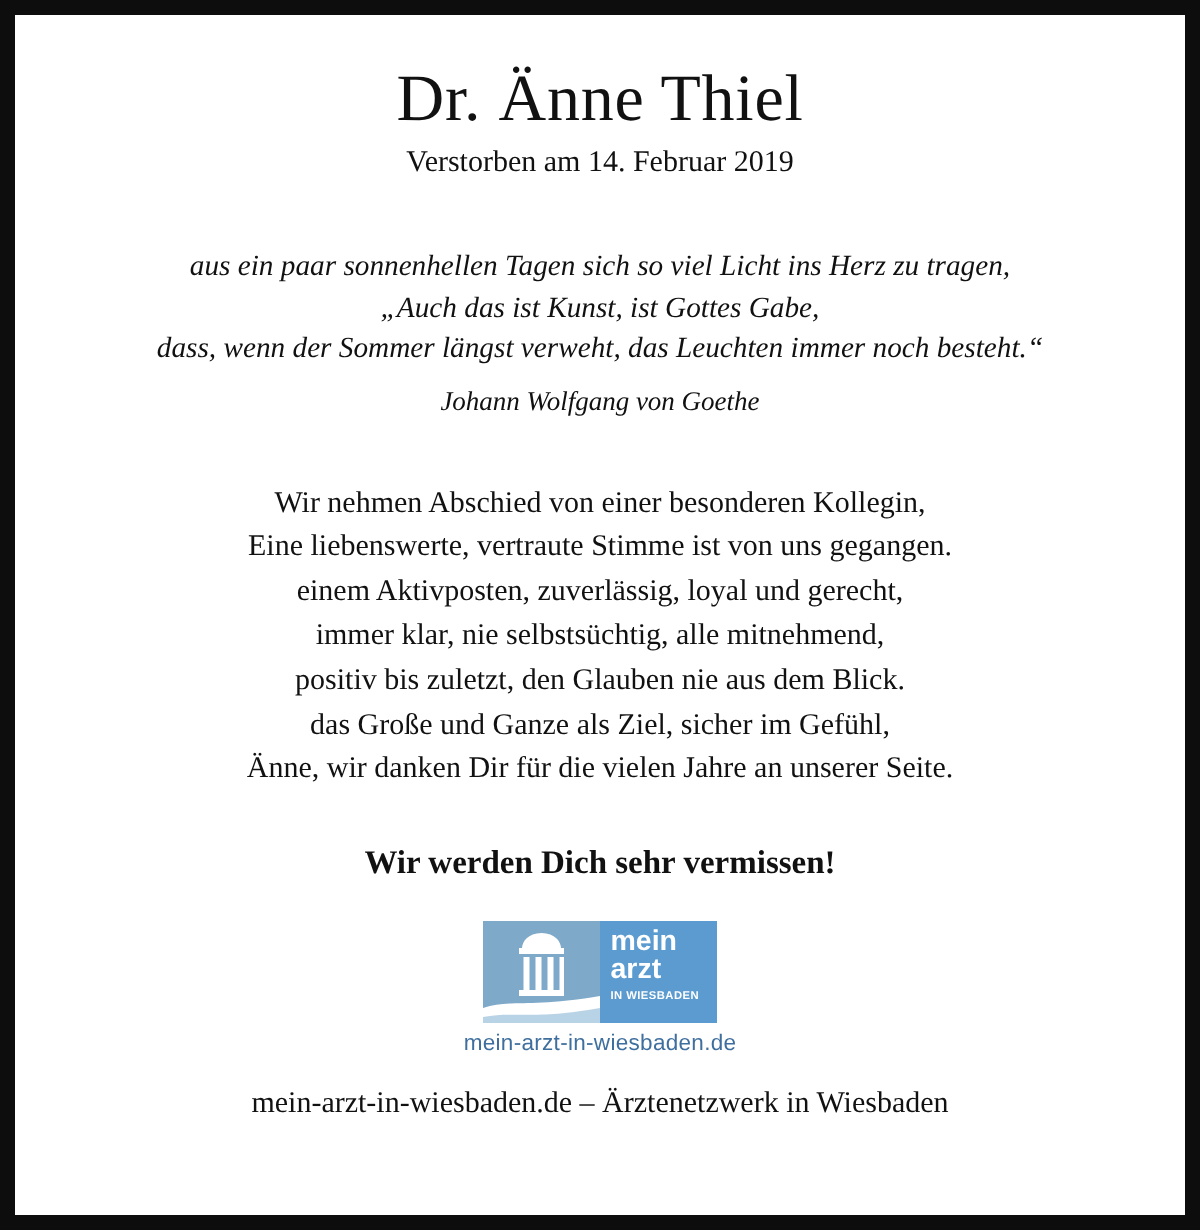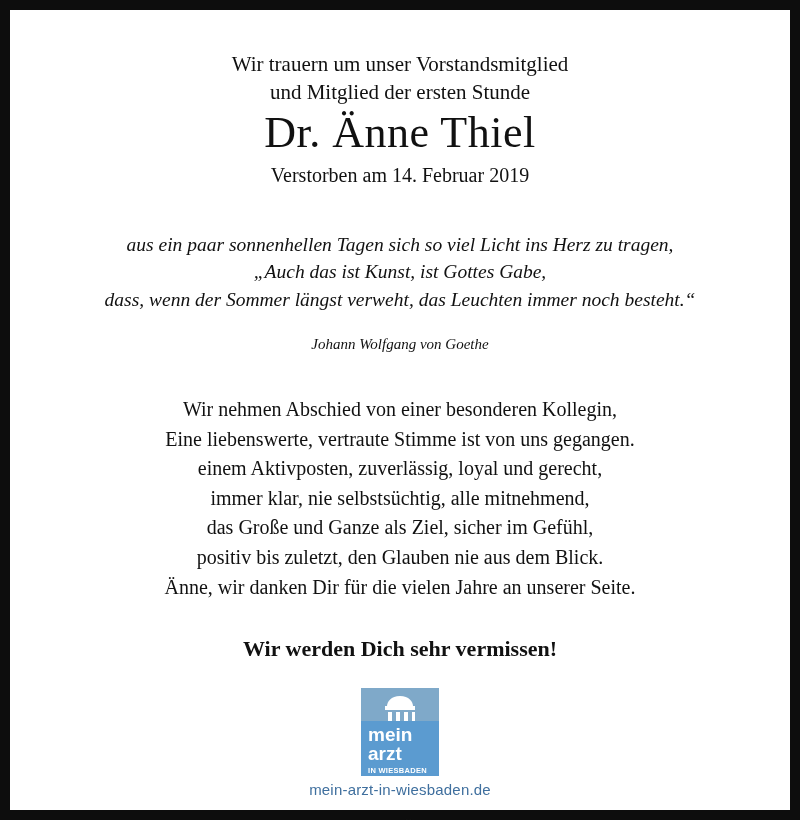--- a/index.html
+++ b/index.html
@@ -42,44 +42,43 @@
     margin-bottom: 4px;
   }
   .quote {
     font-style: italic;
     font-size: 19.5px;
     line-height: 1.42;
     margin-top: 40px;
   }
   .quote-author {
     font-style: italic;
-    font-size: 15px;
-    margin-top: 20px;
+    font-size: 18px;
+    margin-top: 8px;
   }
   .body-text {
     font-size: 20px;
     line-height: 1.48;
     margin-top: 40px;
   }
   .closing {
     font-size: 22px;
     font-weight: bold;
     margin-top: 34px;
   }
   .logo-wrap {
     margin-top: 26px;
     display: flex;
     flex-direction: column;
     align-items: center;
   }
   .logo {
     display: flex;
     align-items: stretch;
-    height: 88px;
-    flex-direction: column;
+    height: 68px;
   }
   .logo-left {
     width: 78px;
     background: #7fa9c9;
     position: relative;
     overflow: hidden;
   }
   .logo-left svg { display: block; }
   .logo-right {
     width: 78px;
@@ -104,43 +103,39 @@
   .footer {
     font-size: 20px;
     margin-top: 20px;
   }
 </style>
 </head>
 <body>
 
 <div class="obituary">
 
-  <div class="intro">
-    <div>Wir trauern um unser Vorstandsmitglied</div>
-    <div>und Mitglied der ersten Stunde</div>
-  </div>
 
   <div class="name">Dr. Änne Thiel</div>
 
   <div class="death-date">Verstorben am 14. Februar 2019</div>
 
   <div class="quote">
     <div>aus ein paar sonnenhellen Tagen sich so viel Licht ins Herz zu tragen,</div>
     <div>„Auch das ist Kunst, ist Gottes Gabe,</div>
     <div>dass, wenn der Sommer längst verweht, das Leuchten immer noch besteht.“</div>
     <div class="quote-author">Johann Wolfgang von Goethe</div>
   </div>
 
   <div class="body-text">
     <div>Wir nehmen Abschied von einer besonderen Kollegin,</div>
     <div>Eine liebenswerte, vertraute Stimme ist von uns gegangen.</div>
     <div>einem Aktivposten, zuverlässig, loyal und gerecht,</div>
     <div>immer klar, nie selbstsüchtig, alle mitnehmend,</div>
+    <div>positiv bis zuletzt, den Glauben nie aus dem Blick.</div>
     <div>das Große und Ganze als Ziel, sicher im Gefühl,</div>
-    <div>positiv bis zuletzt, den Glauben nie aus dem Blick.</div>
     <div>Änne, wir danken Dir für die vielen Jahre an unserer Seite.</div>
   </div>
 
   <div class="closing">Wir werden Dich sehr vermissen!</div>
 
   <div class="logo-wrap">
     <div class="logo">
       <div class="logo-left">
         <svg width="78" height="72" viewBox="0 0 78 72" aria-hidden="true">
           <rect x="0" y="0" width="78" height="72" fill="#7fa9c9"></rect>

